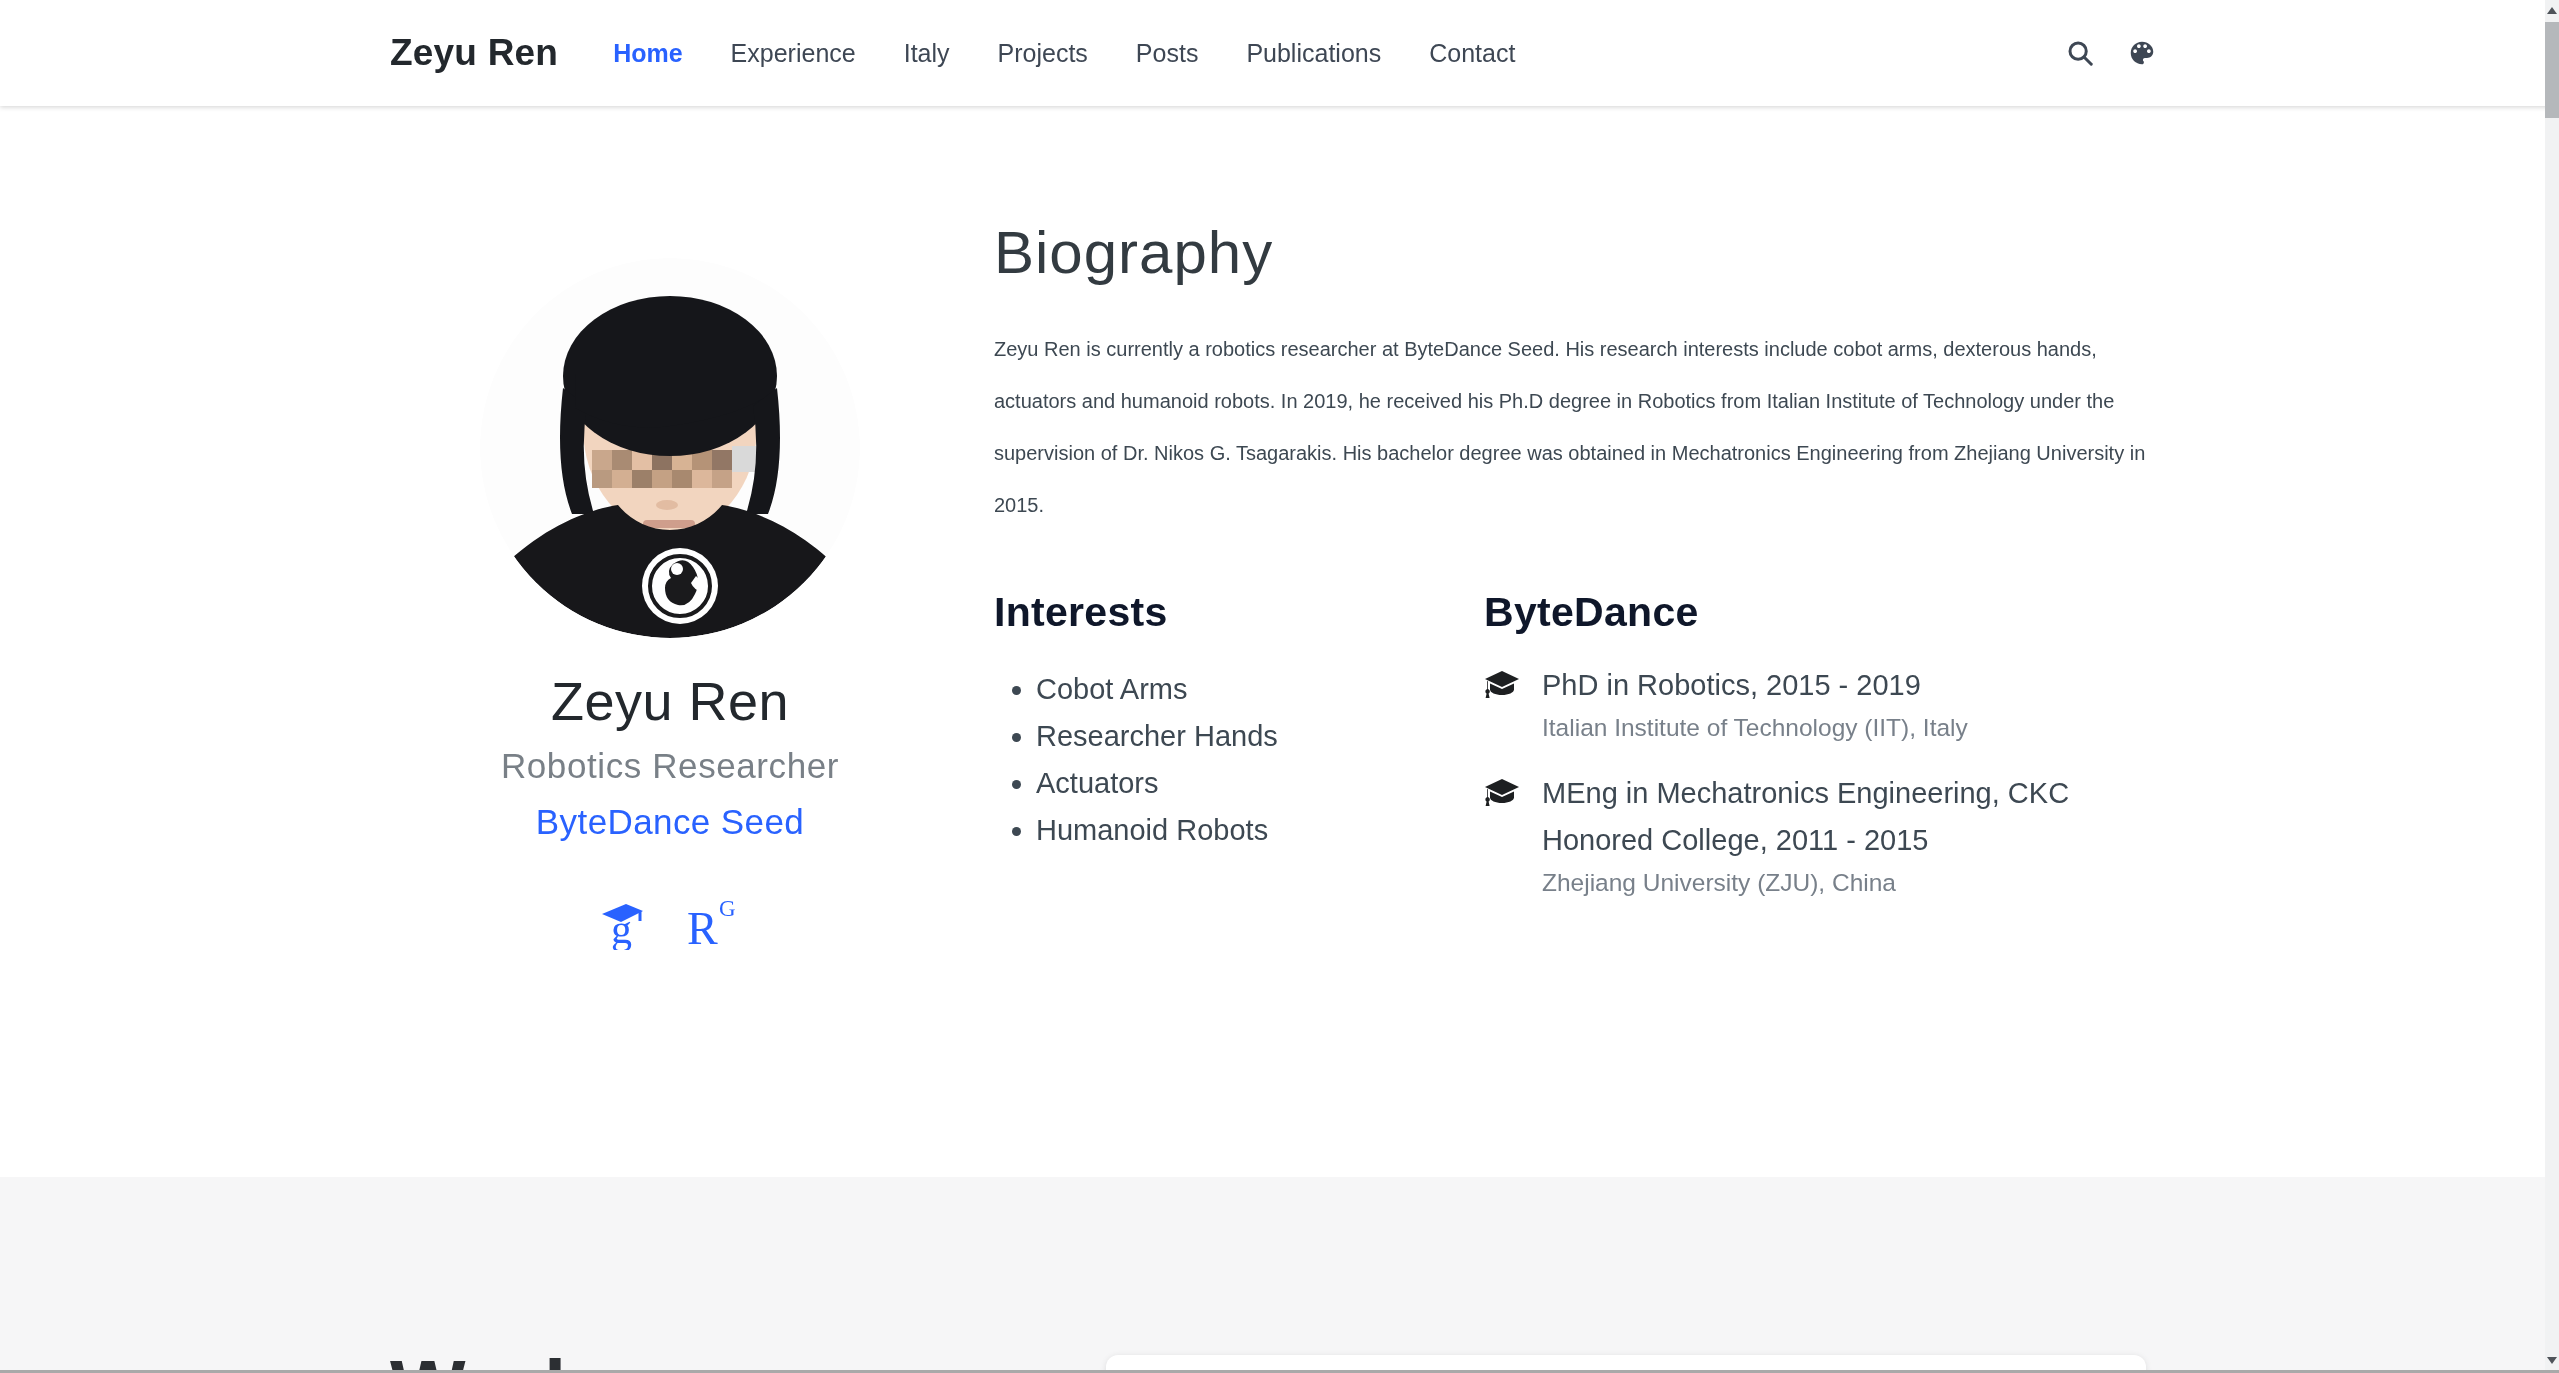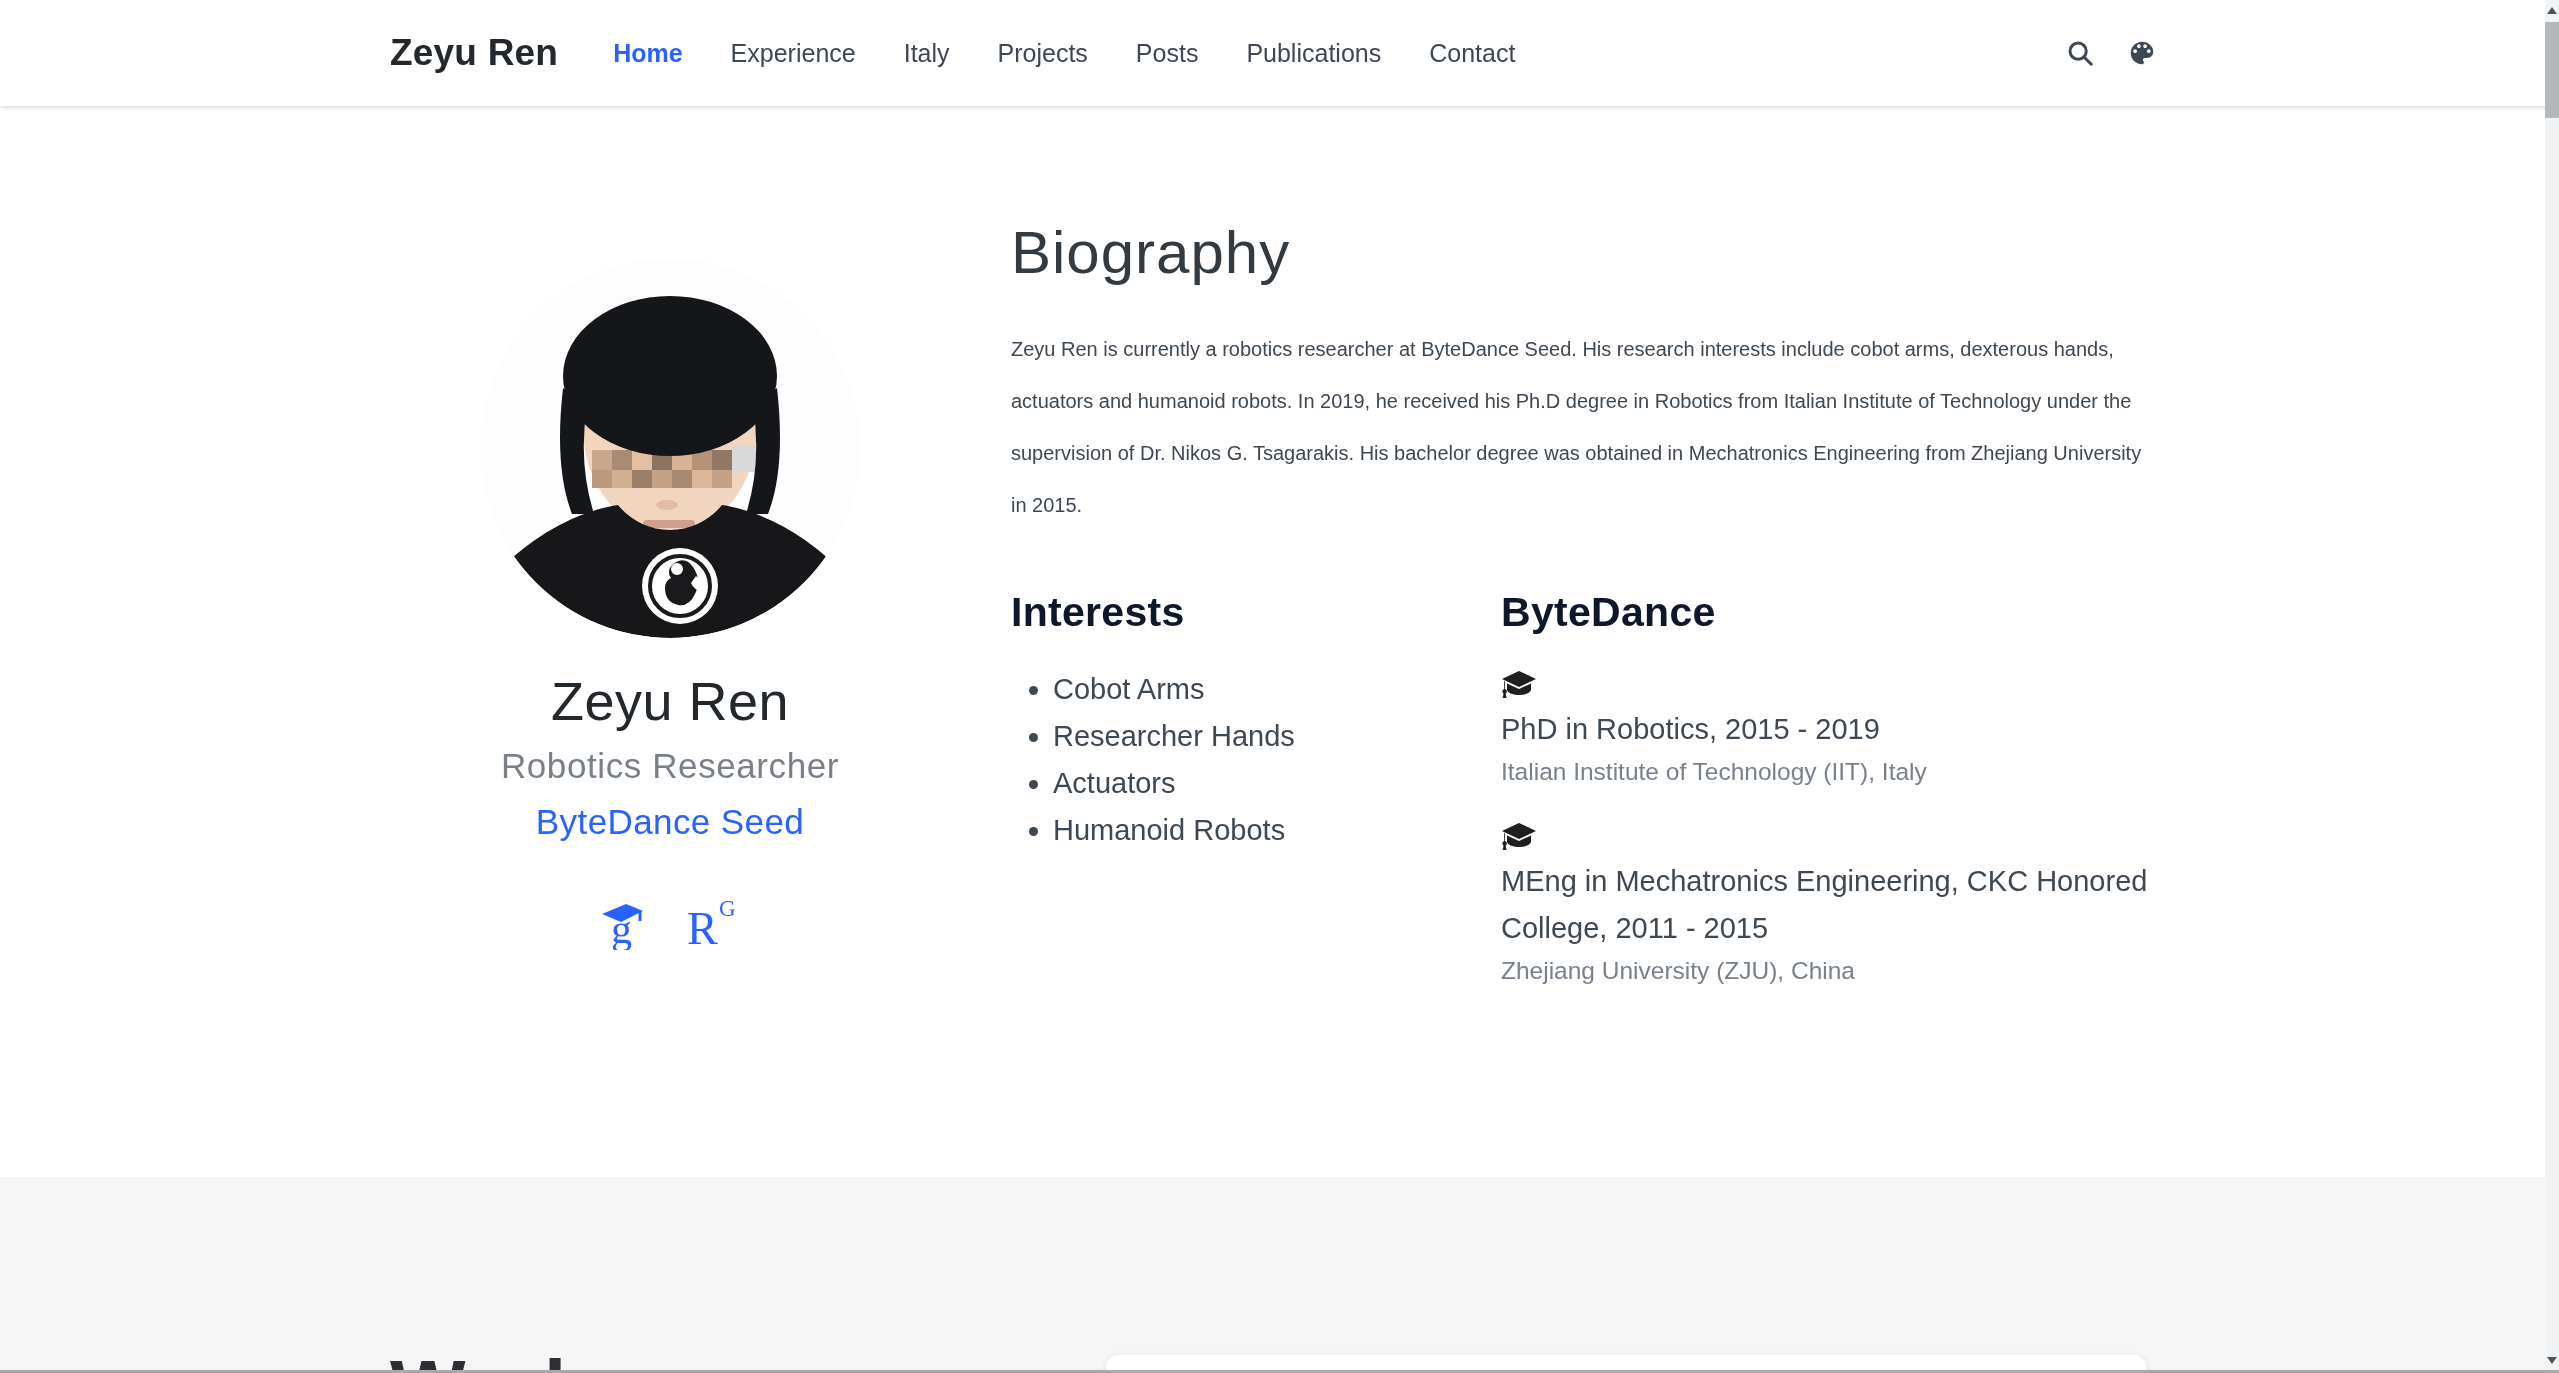--- a/index.html
+++ b/index.html
@@ -37,35 +37,35 @@
   }
   .profile-col{width:560px;flex:0 0 auto;text-align:center;}
   .avatar-wrap{width:380px;height:380px;margin:152px auto 0;border-radius:50%;overflow:hidden;}
   .profile-name{margin:32px 0 0;font-size:54px;font-weight:500;color:#23282d;letter-spacing:.5px;}
   .profile-role{margin:14px 0 0;font-size:35px;color:#798087;letter-spacing:.6px;}
   .profile-org{margin:16px 0 0;font-size:35px;}
   .profile-org a{color:#2962ff;text-decoration:none;cursor:pointer;letter-spacing:.4px;}
   .social-row{margin-top:56px;display:flex;justify-content:center;align-items:center;gap:34px;}
   .social-icon{display:inline-flex;cursor:pointer;}
 
-  .bio-col{flex:1 1 auto;margin-left:61px;}
+  .bio-col{flex:1 1 auto;margin-left:44px;}
   .bio-title{
     margin:112px 0 0;font-size:60px;font-weight:300;color:#333b41;letter-spacing:1px;
   }
   .bio-text{
     margin:36px 0 0;max-width:1155px;font-size:20px;line-height:52px;color:#3d4852;
   }
   .twocol{display:flex;margin-top:58px;}
   .interests-block{width:490px;flex:0 0 auto;}
   .education-block{flex:1 1 auto;max-width:660px;}
   .block-title{margin:0;font-size:41px;font-weight:700;color:#0f172a;letter-spacing:.3px;}
   .interests-list{margin:30px 0 0;padding-left:42px;}
   .interests-list li{font-size:29px;line-height:47px;color:#3d4852;}
   .edu-list{margin:26px 0 0;}
-  .edu-item{display:flex;margin-bottom:26px;flex-direction:column;}
+  .edu-item{display:flex;margin-bottom:26px;}
   .edu-icon{flex:0 0 36px;margin:8px 22px 0 0;}
   .edu-icon svg{width:36px;height:30px;fill:#1d1f21;}
   .edu-degree{font-size:29px;line-height:47px;color:#3d4852;}
   .edu-inst{font-size:24.5px;line-height:32px;color:#78808a;margin-top:3px;}
 
   
   .work-section{
     position:absolute;top:1177px;left:0;width:100%;height:196px;background:#f6f6f7;overflow:visible;
   }
   .work-title{

